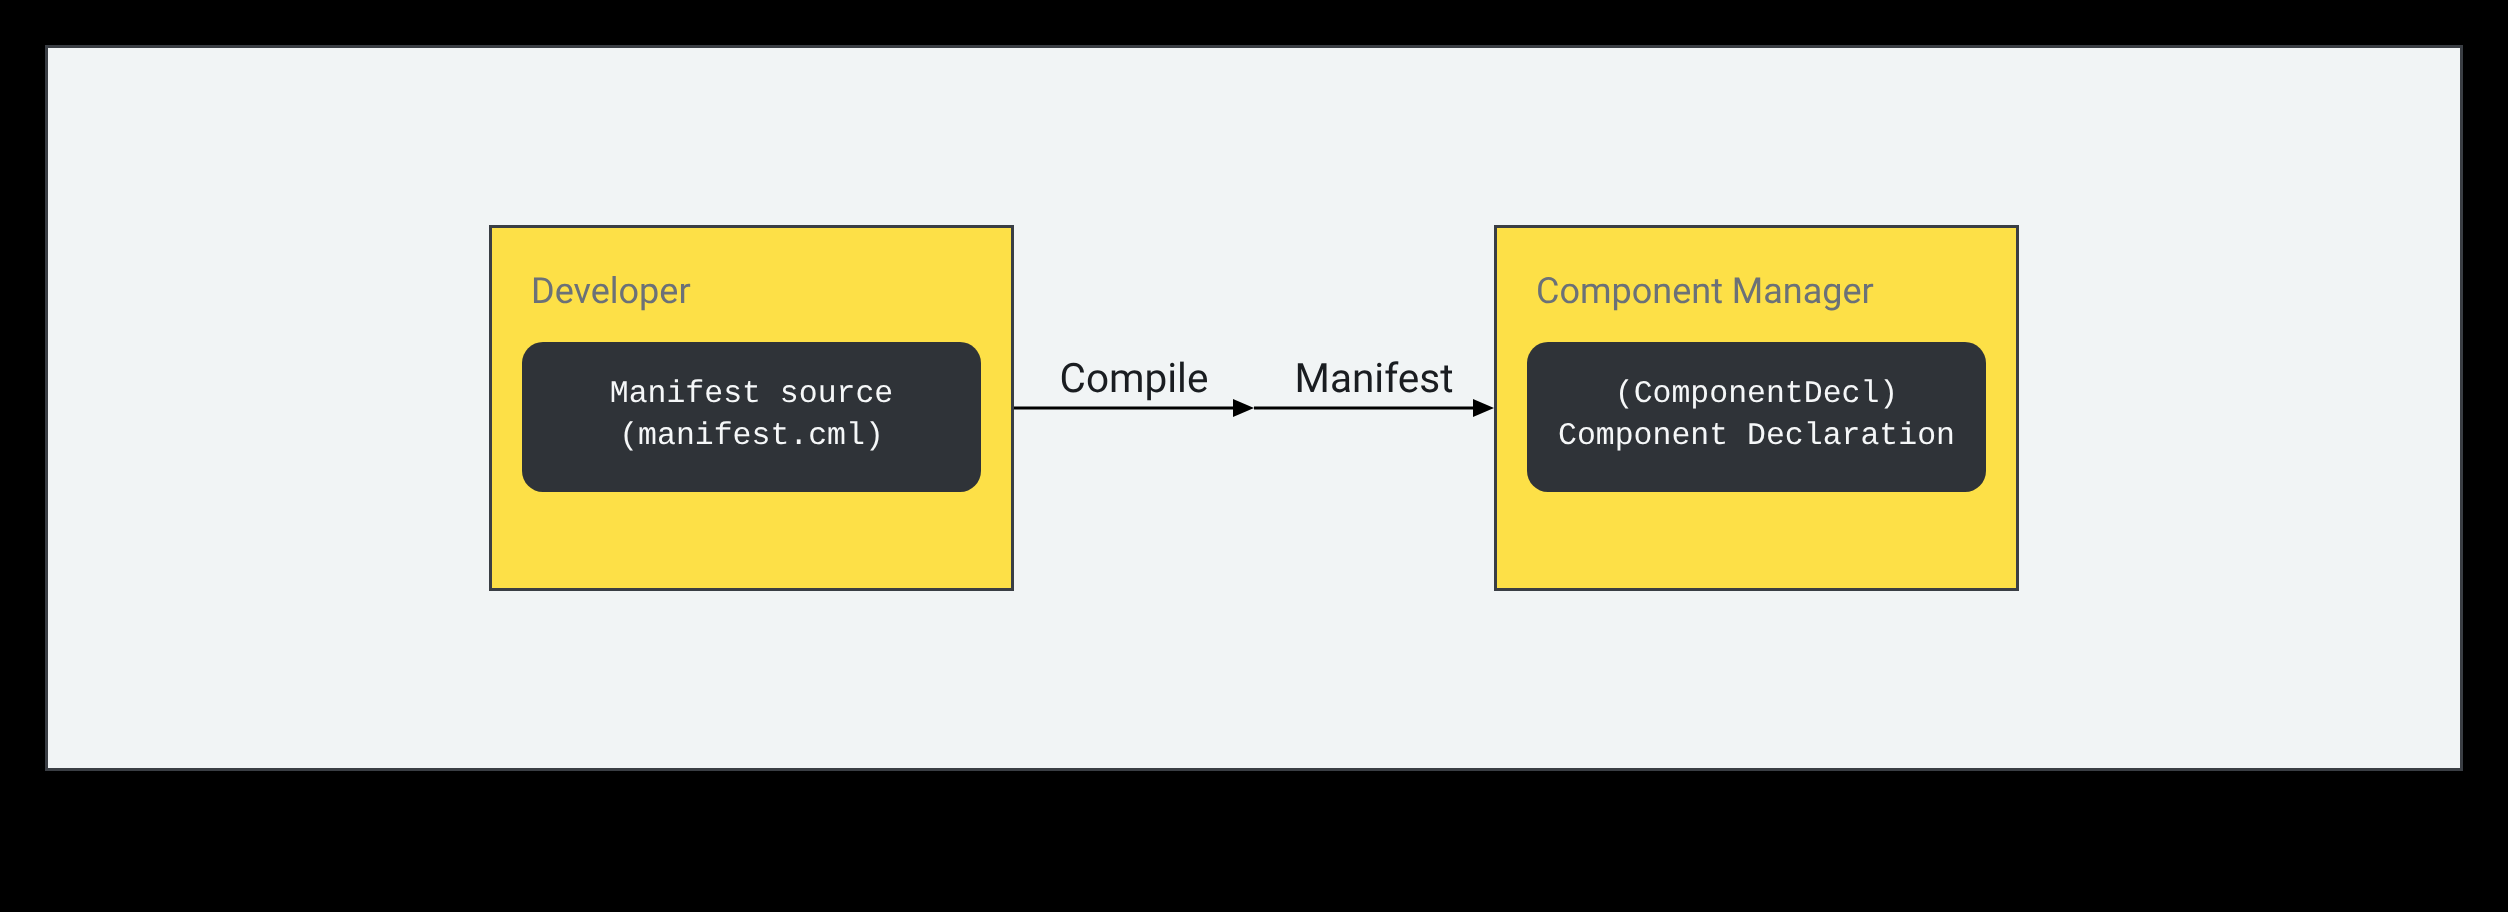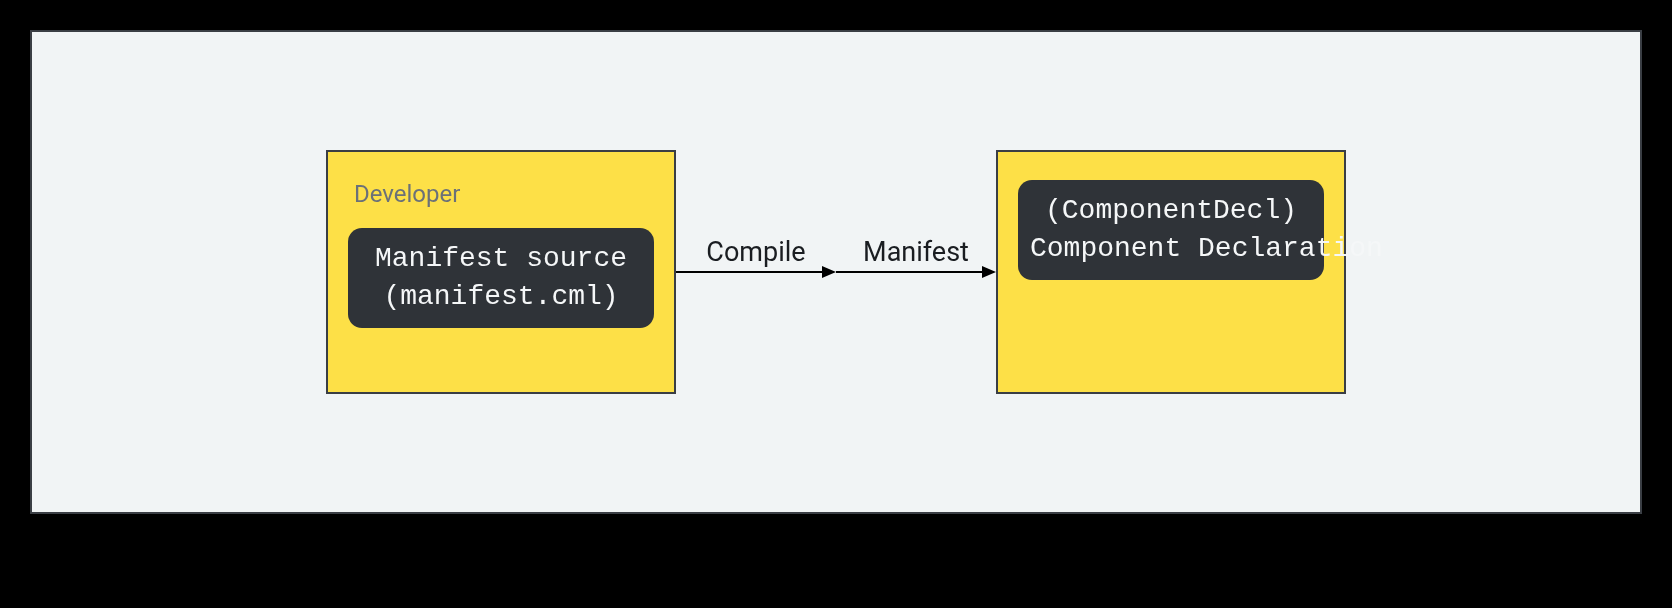--- a/index.html
+++ b/index.html
@@ -49,21 +49,21 @@
       padding: 22px 12px;
       text-align: center;
       height: 100px;
       display: flex;
       flex-direction: column;
       justify-content: center;
     }
     .pill-line {
       color: #f5f7f8;
       font-family: 'SFMono-Regular', Consolas, 'Liberation Mono', Menlo, monospace;
-      font-size: 28px;
+      font-size: 21px;
       line-height: 1.35;
       white-space: nowrap;
     }
     .connector {
       display: flex;
       flex-direction: column;
       align-items: center;
       width: 160px;
       position: relative;
     }
@@ -106,19 +106,20 @@
 
   <div class="connector">
     <div class="connector-label">Manifest</div>
     <svg class="arrow-svg" viewBox="0 0 160 20">
       <line x1="0" y1="10" x2="148" y2="10" stroke="#000000" stroke-width="2"></line>
       <polygon points="160,10 146,4 146,16" fill="#000000"></polygon>
     </svg>
   </div>
 
   <div class="stage-box">
+    <div class="stage-title">Component Manager</div>
     <div class="stage-pill">
       <div class="pill-line">(ComponentDecl)</div>
       <div class="pill-line">Component Declaration</div>
     </div>
   </div>
 
 </div>
 
 </body></html>

